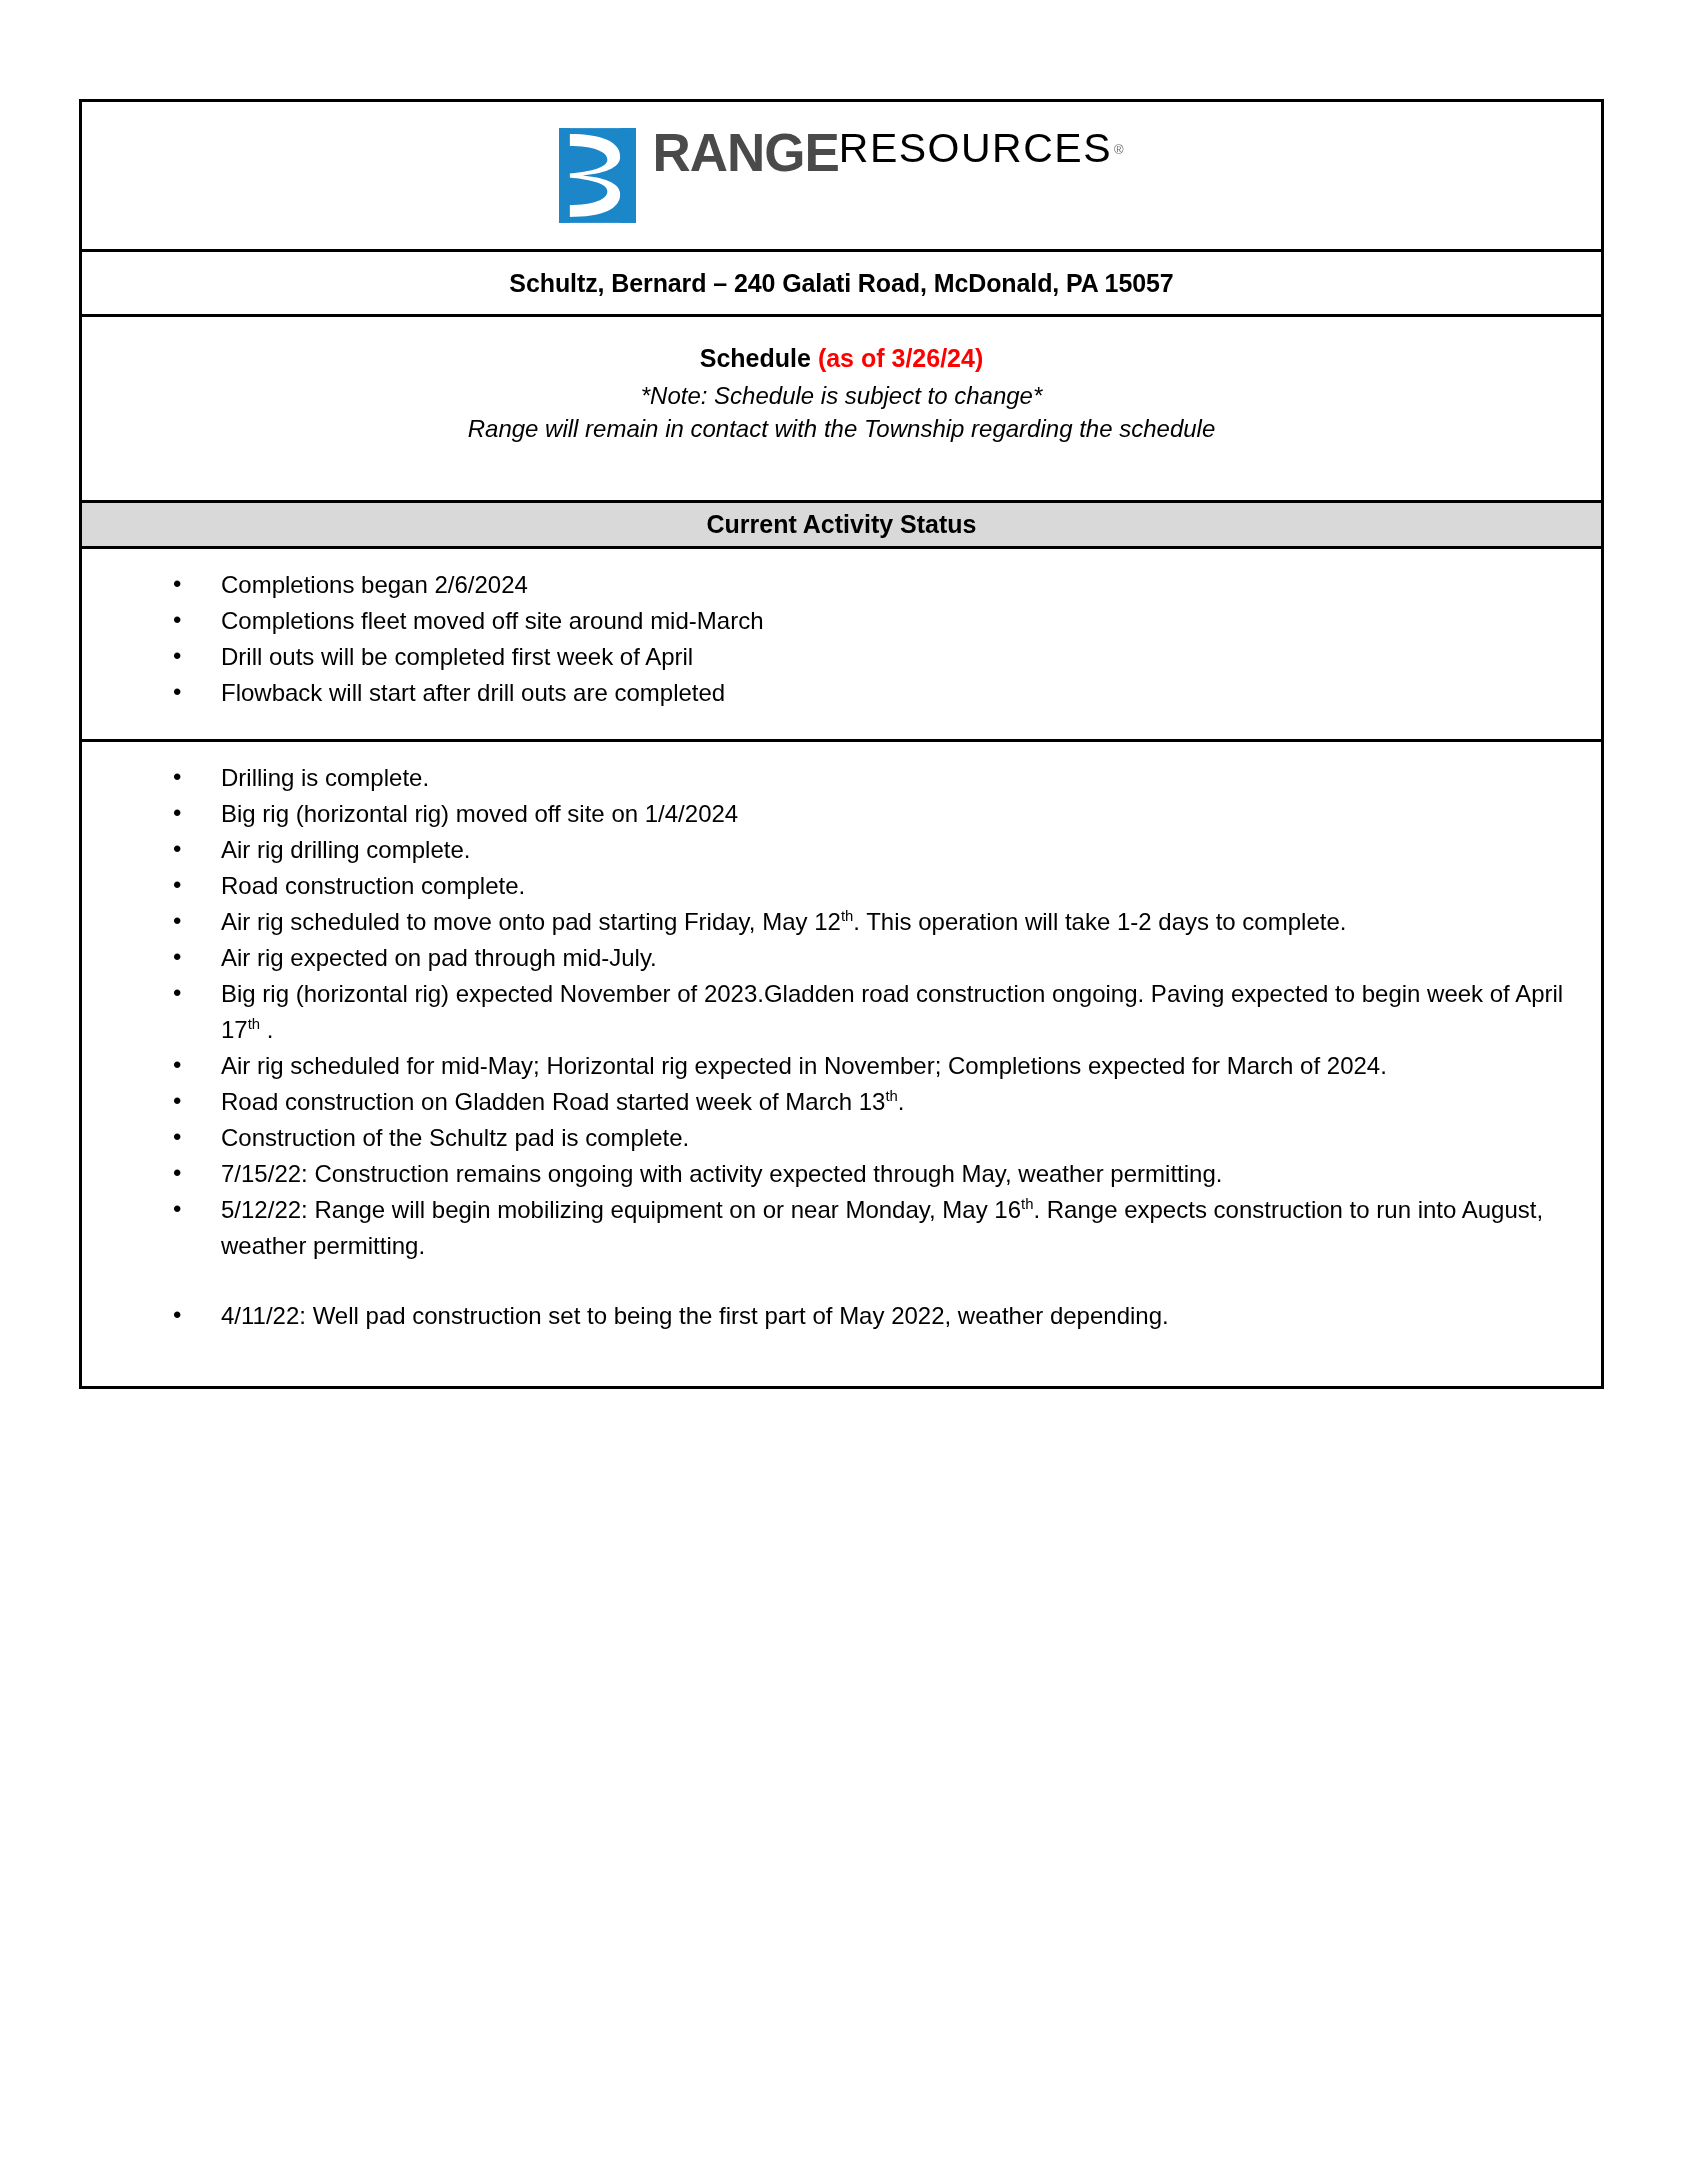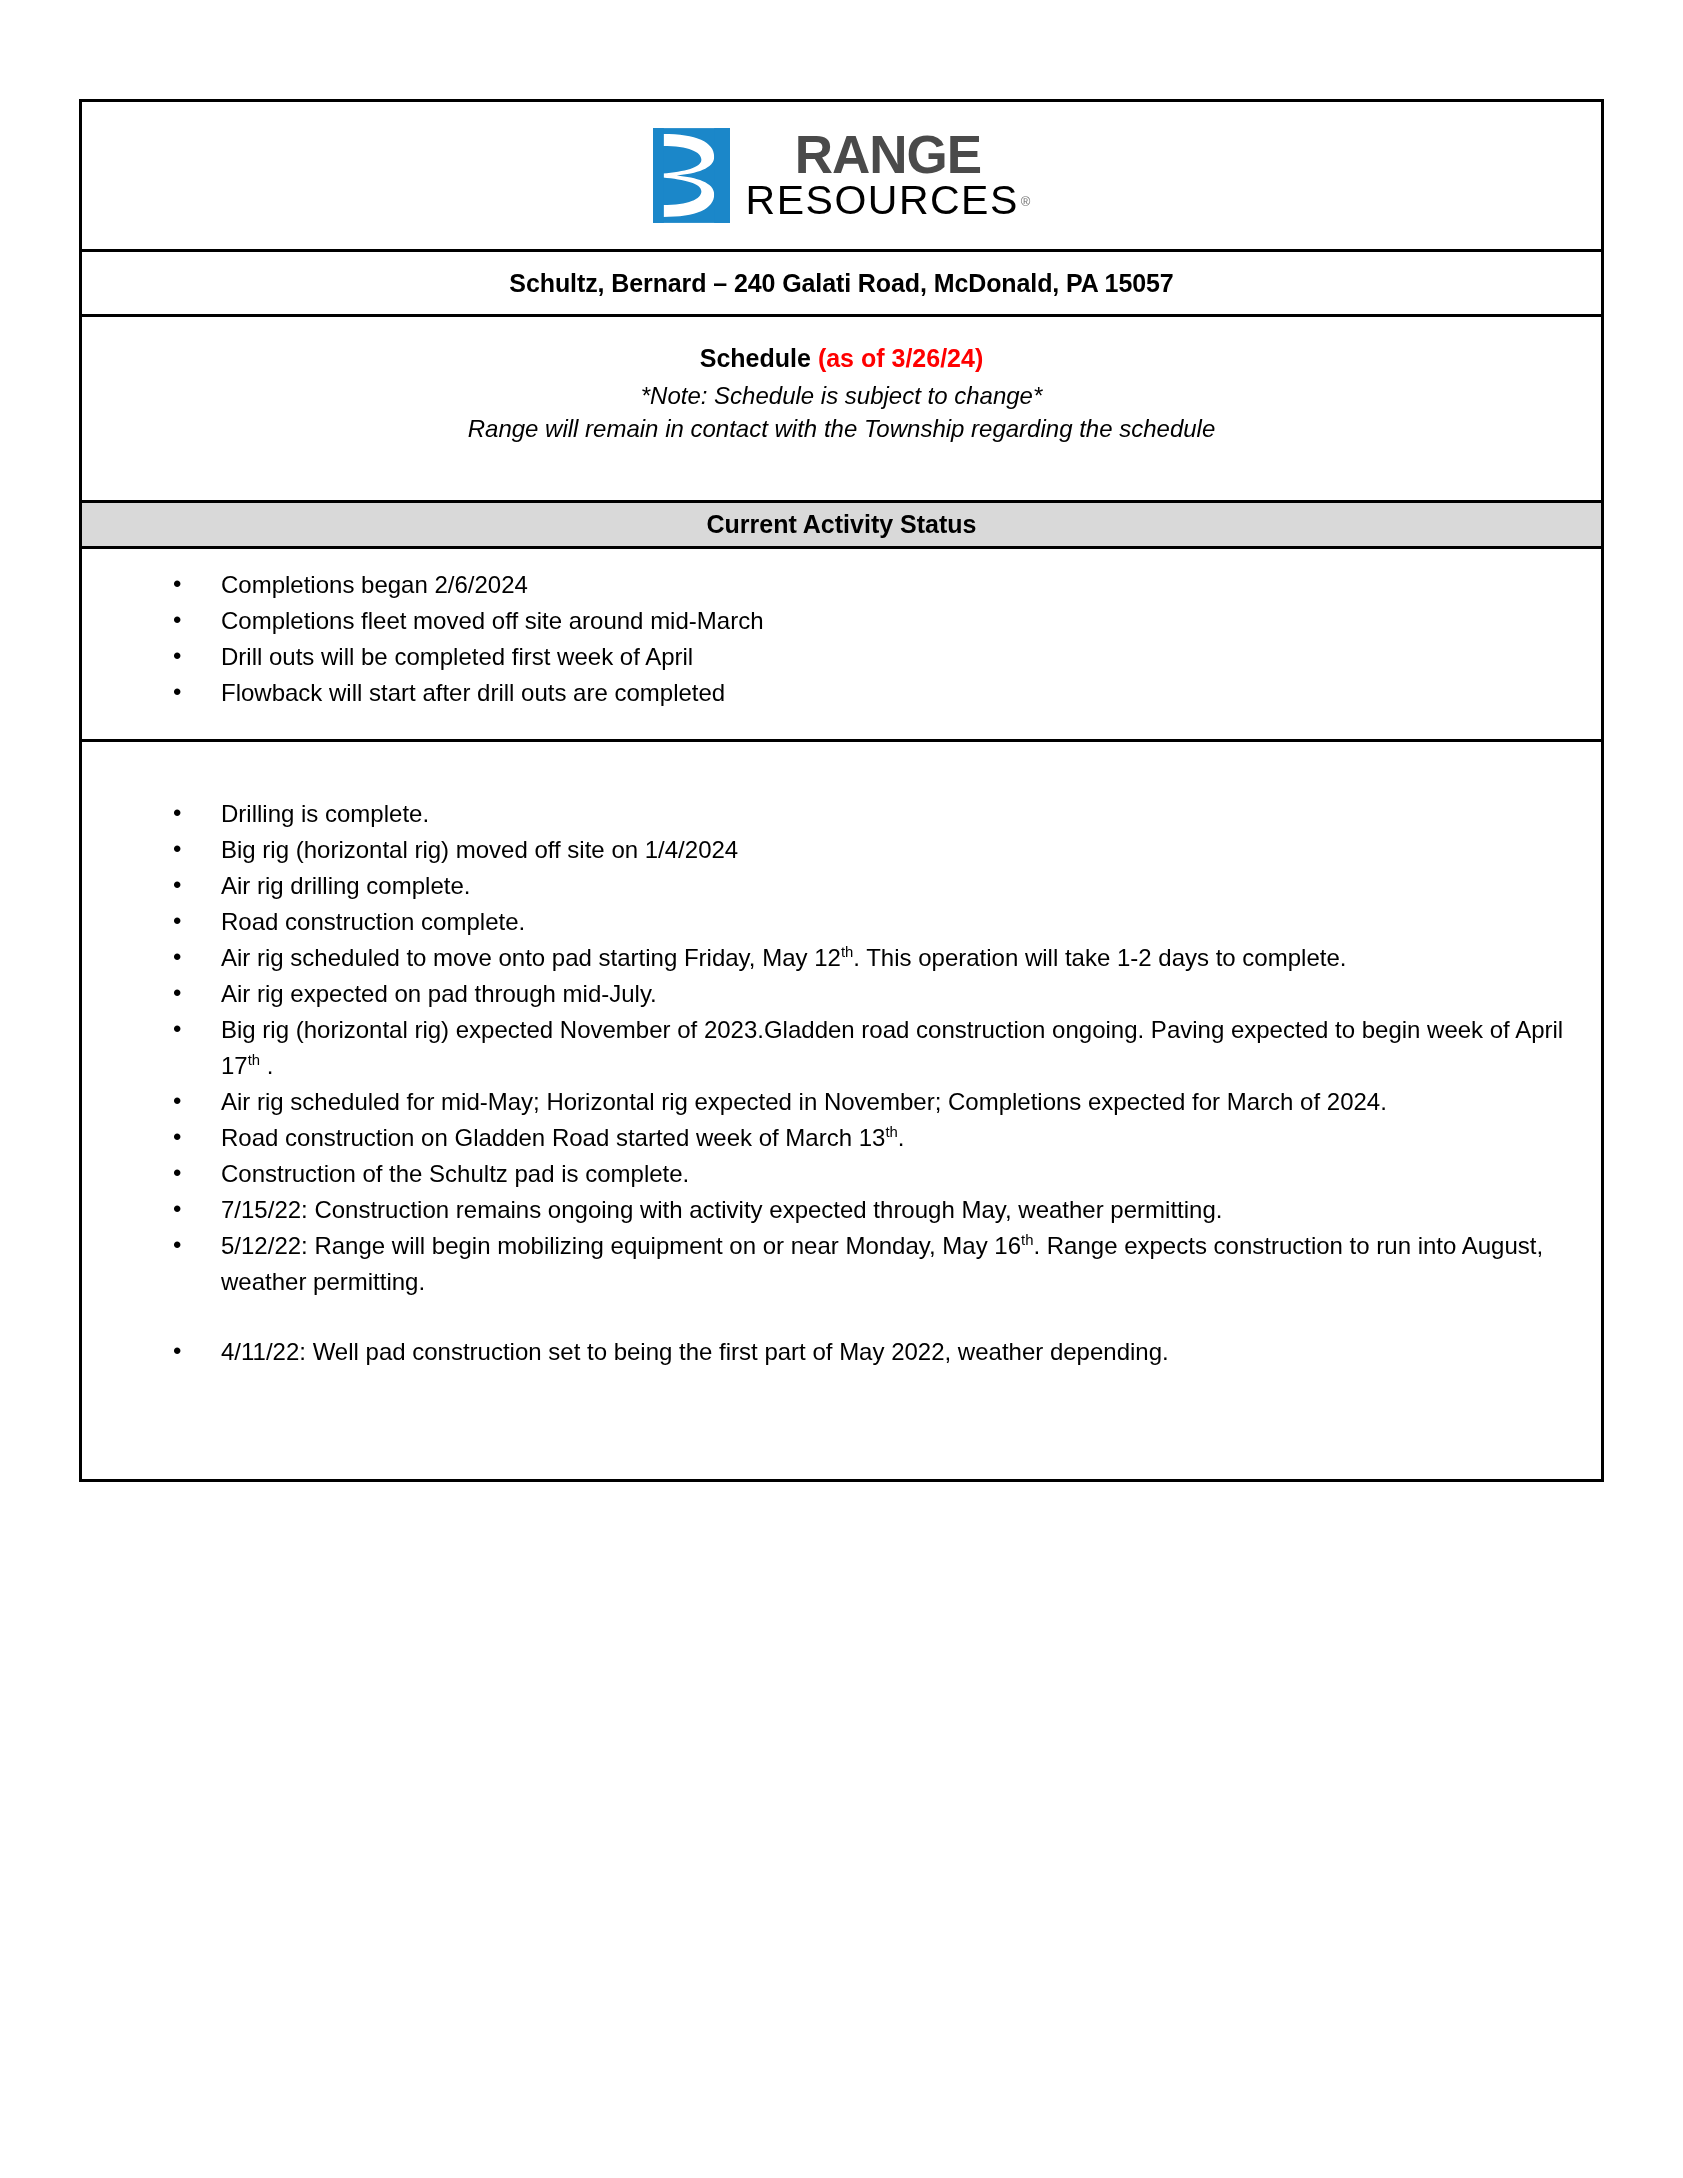--- a/index.html
+++ b/index.html
@@ -57,24 +57,23 @@
     width: 77px;
     height: 95px;
     position: relative;
     flex: 0 0 auto;
   }
   .logo-mark svg { display: block; }
 
   .logo-words {
     margin-left: 16px;
     display: flex;
-    flex-direction: column;
+    flex-direction: row;
     justify-content: center;
     height: 95px;
-    text-align: center;
   }
   .logo-range {
     font-family: "Liberation Sans", sans-serif;
     font-weight: bold;
     font-size: 53px;
     letter-spacing: -1px;
     line-height: 50px;
     color: #4a4a4a;
   }
   .logo-resources-wrap {
@@ -143,22 +142,21 @@
   .section-head-text {
     font-size: 25px;
     font-weight: bold;
   }
 
   
   .body-row {
     padding: 18px 30px 28px 30px;
   }
   .body-row.past {
-    padding-bottom: 109px;
-    margin-top: 36px;
+    padding-bottom: 52px;
   }
 
   ul.bullets {
     list-style: none;
     margin: 0;
     padding: 0;
   }
   ul.bullets li {
     position: relative;
     padding-left: 109px;

